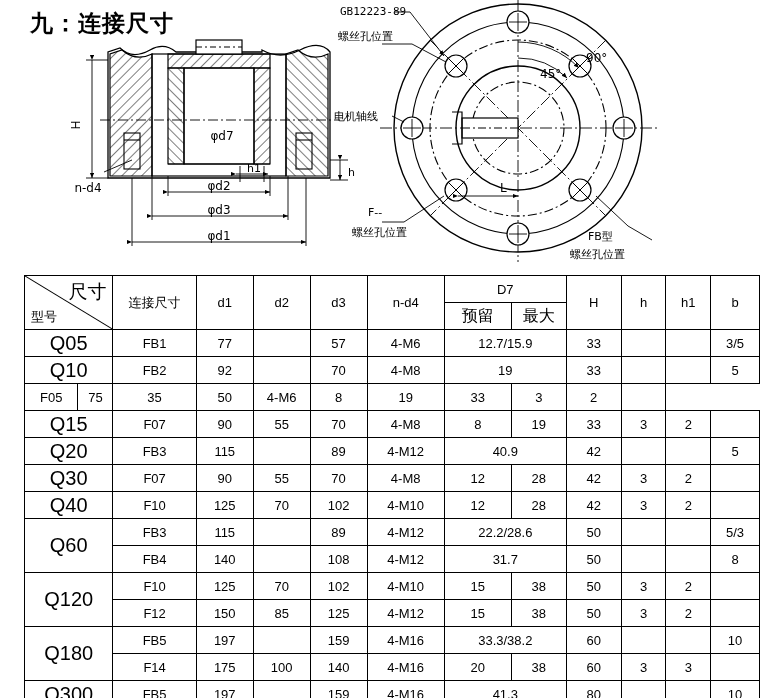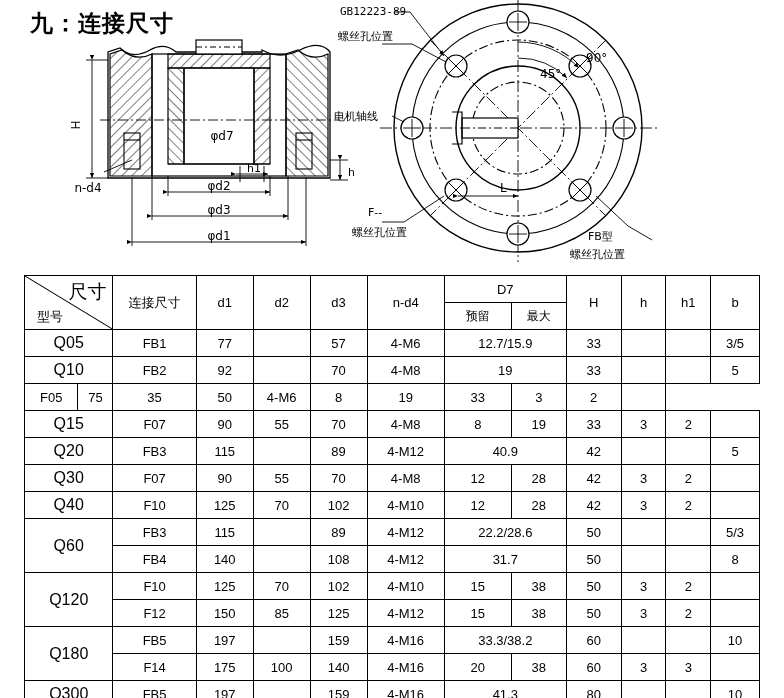--- a/index.html
+++ b/index.html
@@ -39,24 +39,24 @@
     padding:0;
     height:26px;
     font-weight:normal;
     white-space:nowrap;
   }
   .corner{position:relative;height:52px;width:86px;padding:0;}
   .corner .diag{
     position:absolute;left:0;top:0;width:100%;height:100%;
   }
   .corner .lbl-size{position:absolute;right:6px;top:3px;font-size:19px;}
-  .corner .lbl-model{position:absolute;left:6px;bottom:3px;font-size:13px;margin-left:6px;}
+  .corner .lbl-model{position:absolute;left:6px;bottom:3px;font-size:13px;}
   .cjk{font-family:"DejaVu Sans","Liberation Sans",sans-serif;}
-  td.model{font-size:16px;}
-  .sub{font-size:12px;}
+  td.model{font-size:20px;}
+  .sub{font-size:16px;}
 </style>
 </head>
 <body>
 
 <div id="root">
 
   <div class="title cjk">九：连接尺寸</div>
 
   <div class="drawing">
     <svg width="784" height="272" viewBox="0 0 784 272" xmlns="http://www.w3.org/2000/svg">

